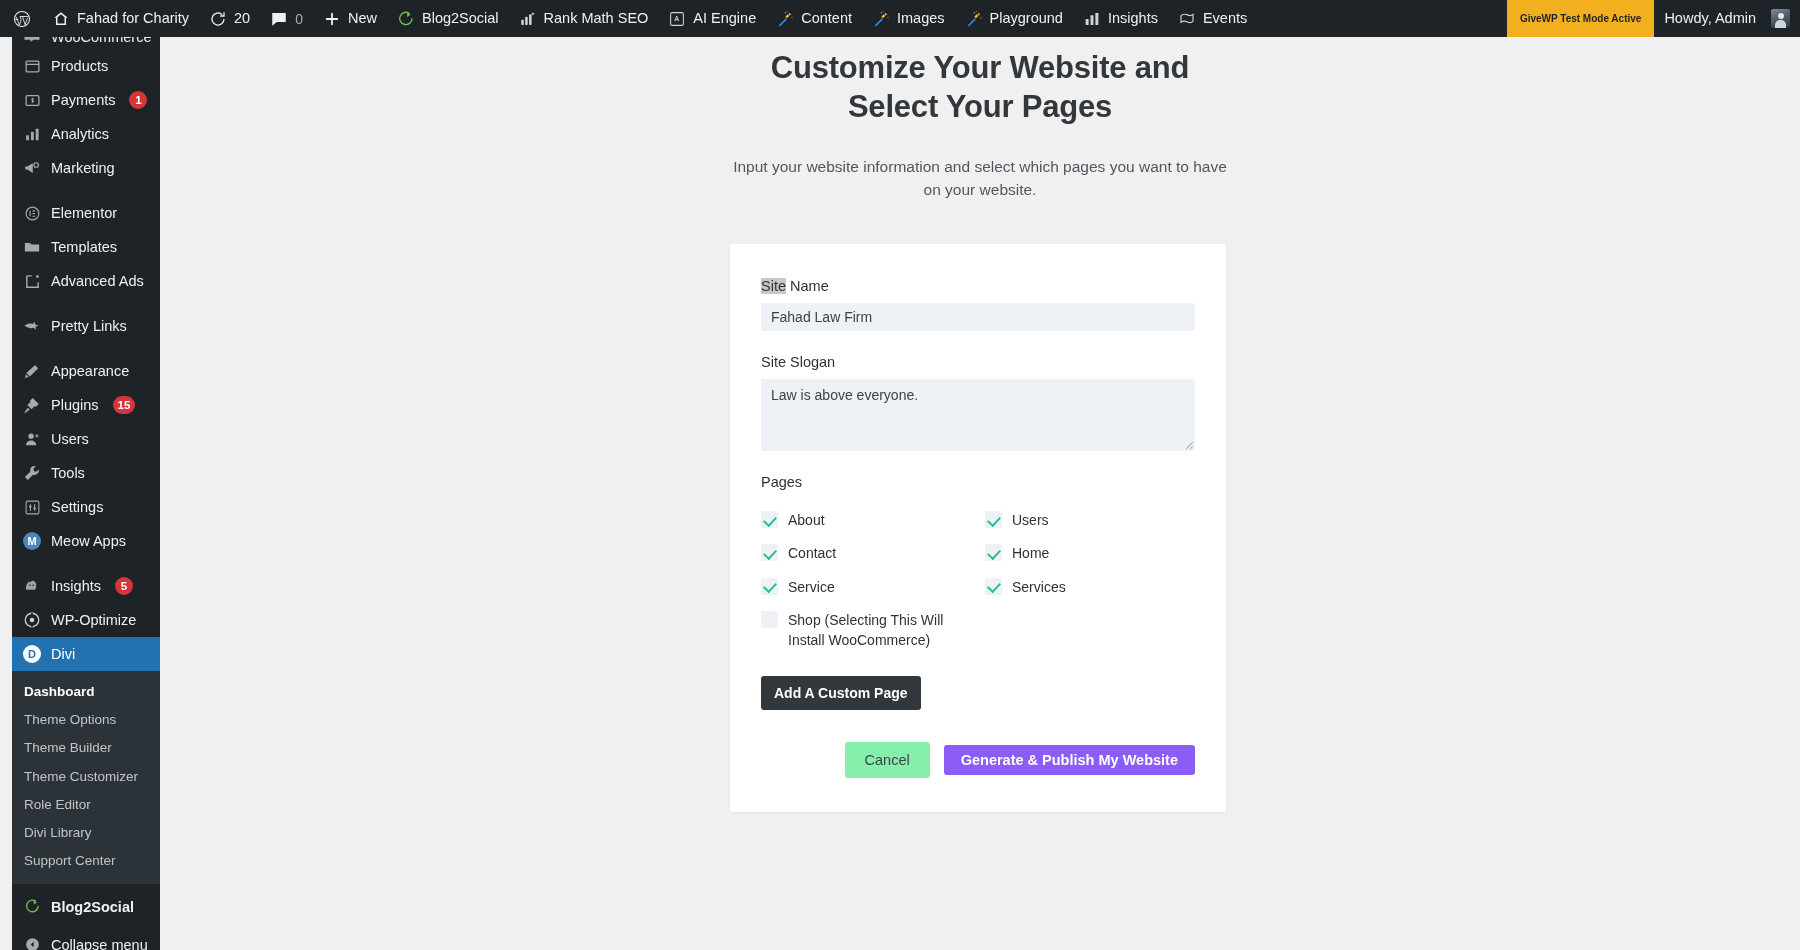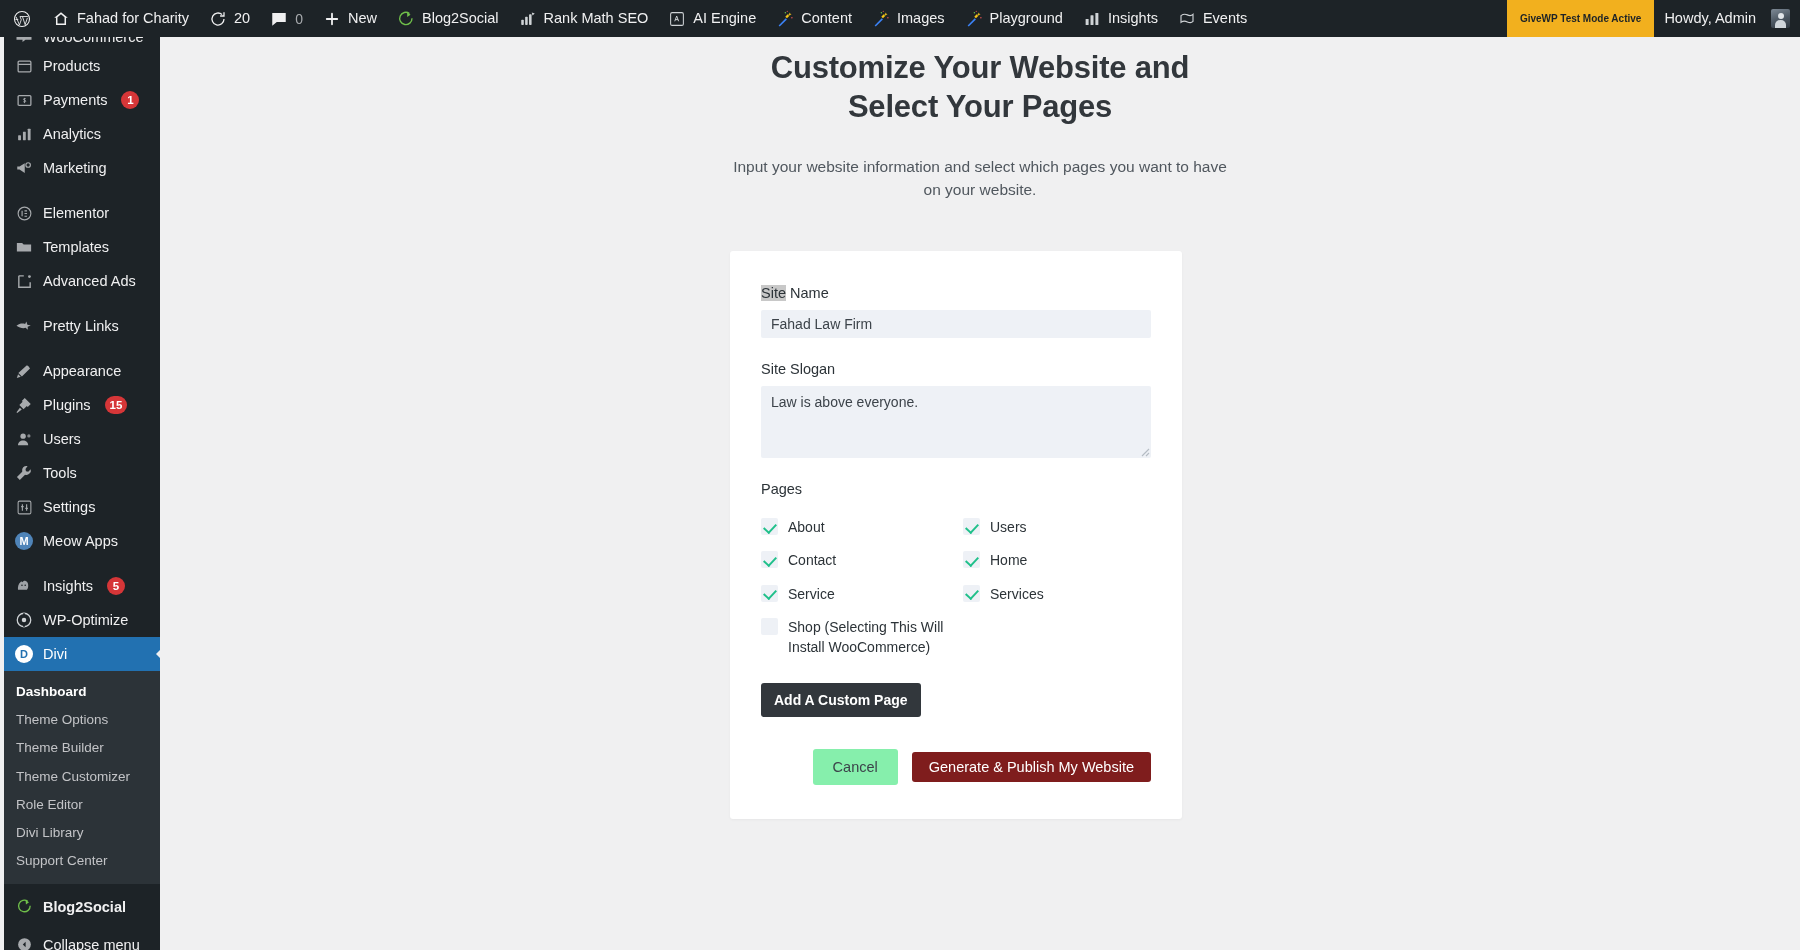--- a/index.html
+++ b/index.html
@@ -44,21 +44,21 @@
   }
   .ab-avatar::before {
     content:""; position:absolute; left:6.5px; top:4px; width:6px; height:6px;
     border-radius:50%; background:#e2e6ea;
   }
   .ab-ico { width: 18px; height: 18px; display:block; flex:none; }
   .ab-count { color:#a7aaad; font-size:14px; }
 
   
   #sidebar {
-    position: absolute; top: 37px; left: 4px; width: 160px; height: 913px;
+    position: absolute; top: 37px; left: 12px; width: 160px; height: 913px;
     background: #1d2327; color: #f0f0f1; overflow: hidden;
   }
   .menu-item {
     display: flex; align-items: center; gap: 9px;
     height: 34px; padding-left: 10px; font-size: 14.5px;
     color: #f0f0f1; position: relative;
   }
   .menu-item .mi-ico { width: 20px; height: 20px; flex:none; display:flex; align-items:center; justify-content:center; color:#a7aaad; }
   .menu-item.active { background: #2271b1; color: #fff; font-weight: 400; }
   .menu-item.active .mi-ico { color: #fff; }
@@ -101,22 +101,22 @@
     text-align: center; line-height: 1.25;
     max-width: 480px; margin: 0 auto;
     letter-spacing: -0.2px;
   }
   .page-sub {
     font-size: 15.5px; color: #50575e; text-align:center;
     max-width: 500px; margin: 28px auto 0 auto; line-height: 1.5;
   }
 
   .card {
-    position: absolute; left: 570px; top: 214px;
-    width: 452px; background: #fff;
+    position: absolute; left: 570px; top: 207px;
+    width: 496px; background: #fff;
     border-radius: 3px;
     box-shadow: 0 1px 3px rgba(0,0,0,.045);
     padding: 33px 31px 34px 31px;
   }
   .field-label {
     font-size: 14.5px; color: #2c3338; margin-bottom: 9px; display:inline-block;
   }
   .hl { background: #c8c8c8; }
   .txt-input {
     width: 100%; height: 28px;
@@ -168,22 +168,22 @@
   .actions {
     display: flex; justify-content: flex-end; align-items: center;
     gap: 14px; margin-top: 32px;
   }
   .btn-cancel {
     background: #86efac; color: #3c434a; border: none; border-radius: 3px;
     font-family: Liberation Sans, sans-serif; font-size: 14.5px;
     padding: 10px 20px; cursor: pointer; text-align: right;
   }
   .btn-primary {
-    background: #7f1d1d; color: #fff; border: none; border-radius: 3px;
-    font-family: "Liberation Sans", sans-serif; font-size: 14.5px; font-weight: 400;
+    background: #8b5cf6; color: #fff; border: none; border-radius: 3px;
+    font-family: "Liberation Sans", sans-serif; font-size: 14.5px; font-weight: 700;
     padding: 7px 17px; cursor: pointer;
   }
 </style>
 </head>
 <body>
 
 <div id="adminbar">
   <a class="ab-item ab-logo">
     <span>
       <svg class="ab-ico" viewBox="0 0 24 24" fill="none" stroke="#f0f0f1" stroke-width="1.4">

